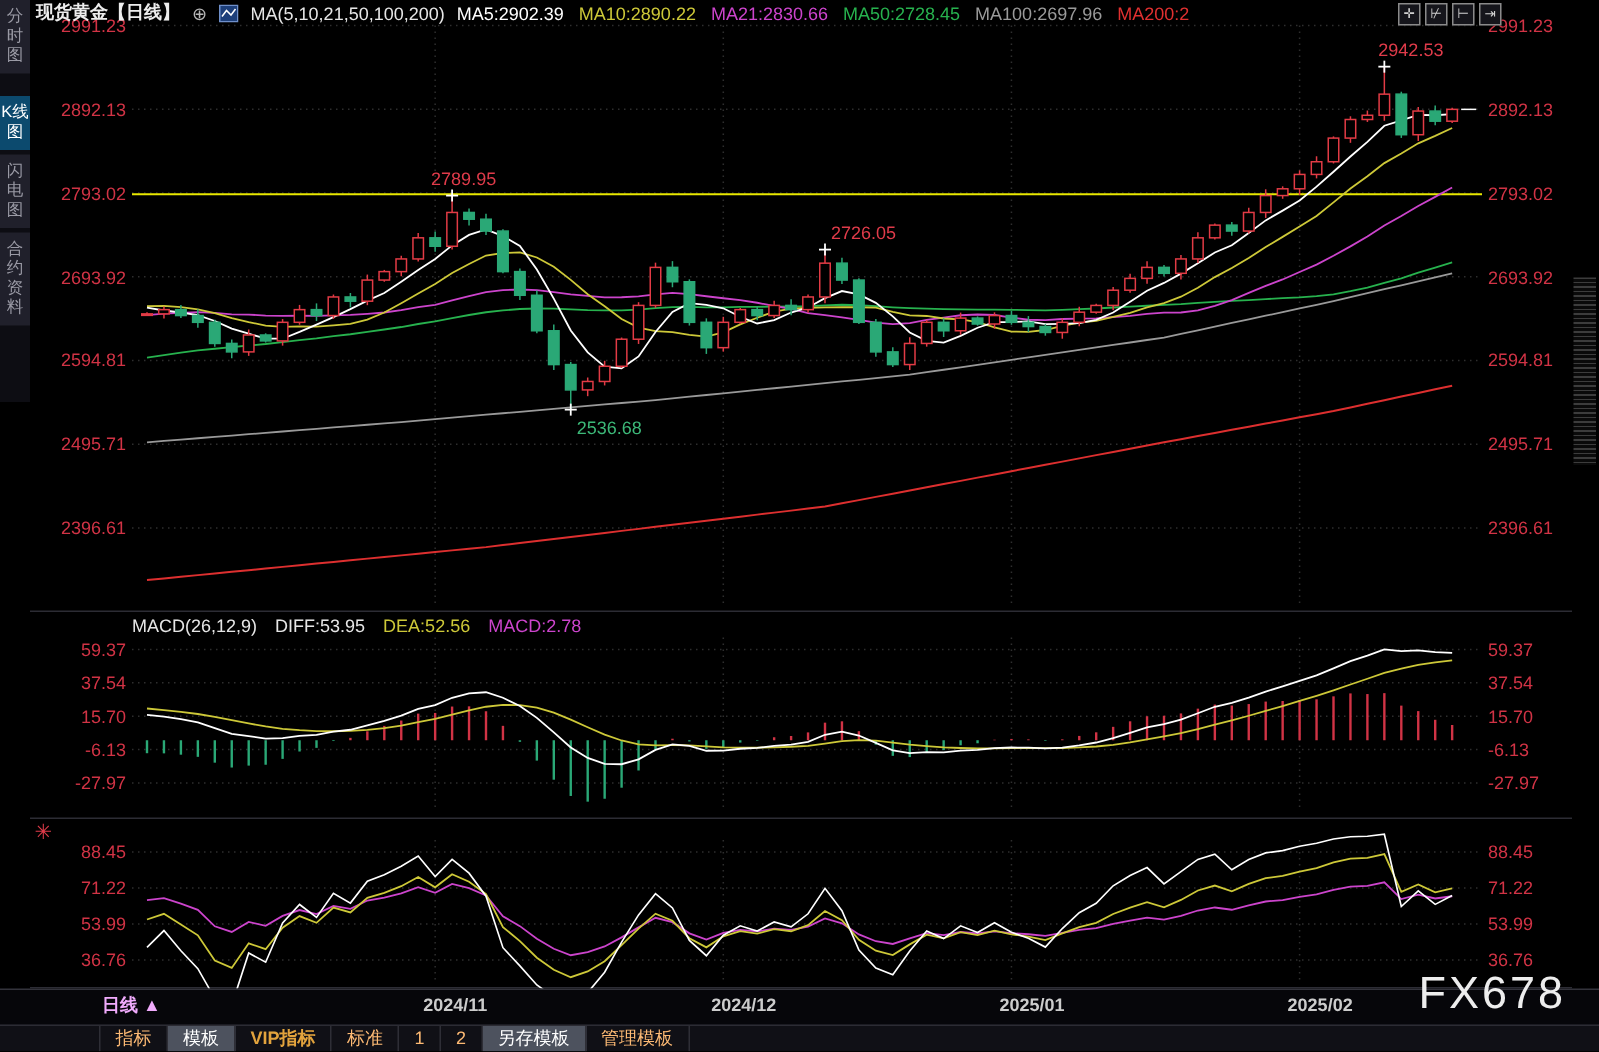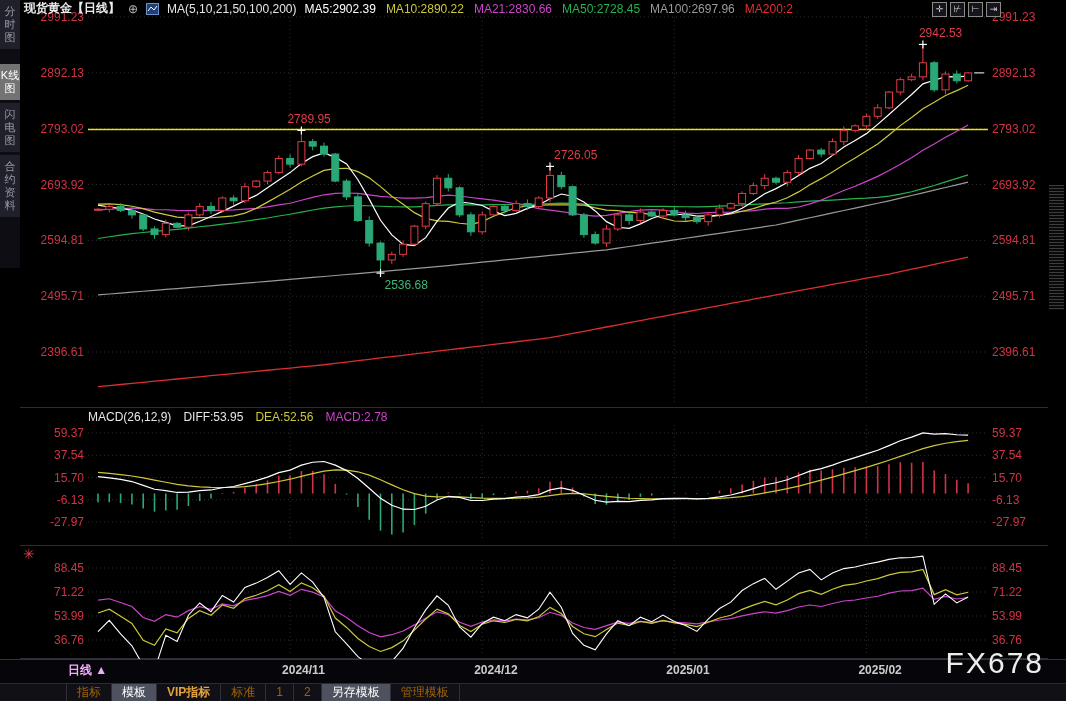--- a/index.html
+++ b/index.html
@@ -2,21 +2,21 @@
 <html><head>
 <meta charset="utf-8">
 <style>
   html,body{margin:0;padding:0;background:#000;}
   .app{position:relative;width:1066px;height:701px;background:#000;overflow:hidden;
        font-family:"Liberation Sans",sans-serif;}
   
   .sidebar{position:absolute;left:0;top:0;width:20px;height:268px;background:#0d0d13;}
   .side-item{width:20px;text-align:center;font-size:11px;line-height:13px;word-break:break-all;
              color:#9a9aa5;background:#20202b;padding:5px 0;margin-bottom:3px;cursor:default;}
-  .side-item.active{background:#737373;color:#fff;margin-top:15px;}
+  .side-item.active{background:#0c4a6e;color:#fff;margin-top:15px;}
   
   .hdr{position:absolute;left:24px;top:1px;height:15px;display:flex;align-items:center;gap:8px;
        font-size:12px;white-space:nowrap;z-index:4;}
   .hdr .title{color:#ececec;font-weight:bold;}
   .hdr .plus{color:#b5b5b5;font-size:12px;}
   .chart-ico{width:13px;height:12px;display:inline-block;}
   .hdr-icons{position:absolute;left:932px;top:2px;display:flex;gap:3px;z-index:5;}
   .icobox{width:13px;height:13px;border:1px solid #8a8a8a;background:#15151b;color:#cfcfcf;
           font-size:9px;line-height:12px;text-align:center;cursor:pointer;}
   
@@ -33,21 +33,21 @@
   .daterow{position:absolute;left:0;top:659px;width:1066px;height:24px;background:#06060a;
            border-top:1px solid #33333b;z-index:2;}
   .period{position:absolute;left:30px;top:662px;font-size:12px;font-weight:bold;color:#f0abfc;z-index:3;margin-left:38px;}
   .datelbl{position:absolute;top:663px;font-size:12px;font-weight:bold;color:#cccccc;z-index:3;}
   .watermark{position:absolute;right:22px;top:646px;font-size:30px;color:#ededed;letter-spacing:2px;
              z-index:6;}
   
   .toolbar{position:absolute;left:0;bottom:0;width:1066px;height:18px;background:#101016;
            border-top:1px solid #2c2c34;display:flex;align-items:stretch;padding-left:66px;
            box-sizing:border-box;z-index:3;}
-  .tb-item{font-size:12px;line-height:17px;color:#a16207;padding:0 10px;border-right:1px solid #2e2e36;
+  .tb-item{font-size:12px;line-height:17px;color:#fdba74;padding:0 10px;border-right:1px solid #2e2e36;
            cursor:pointer;}
   .tb-item:first-child{border-left:1px solid #2e2e36;}
   .tb-item.active{background:#4d525e;color:#fff;}
   .tb-item.vip{color:#e2a33d;font-weight:bold;}
   
   .scrollstrip{position:absolute;left:1049px;top:185px;width:15px;height:125px;
     background:repeating-linear-gradient(to bottom,#3c3c3c 0 1px,#0a0a0a 1px 3px);z-index:2;}
   svg{position:absolute;left:0;top:0;z-index:1;}
 </style>
 </head>

